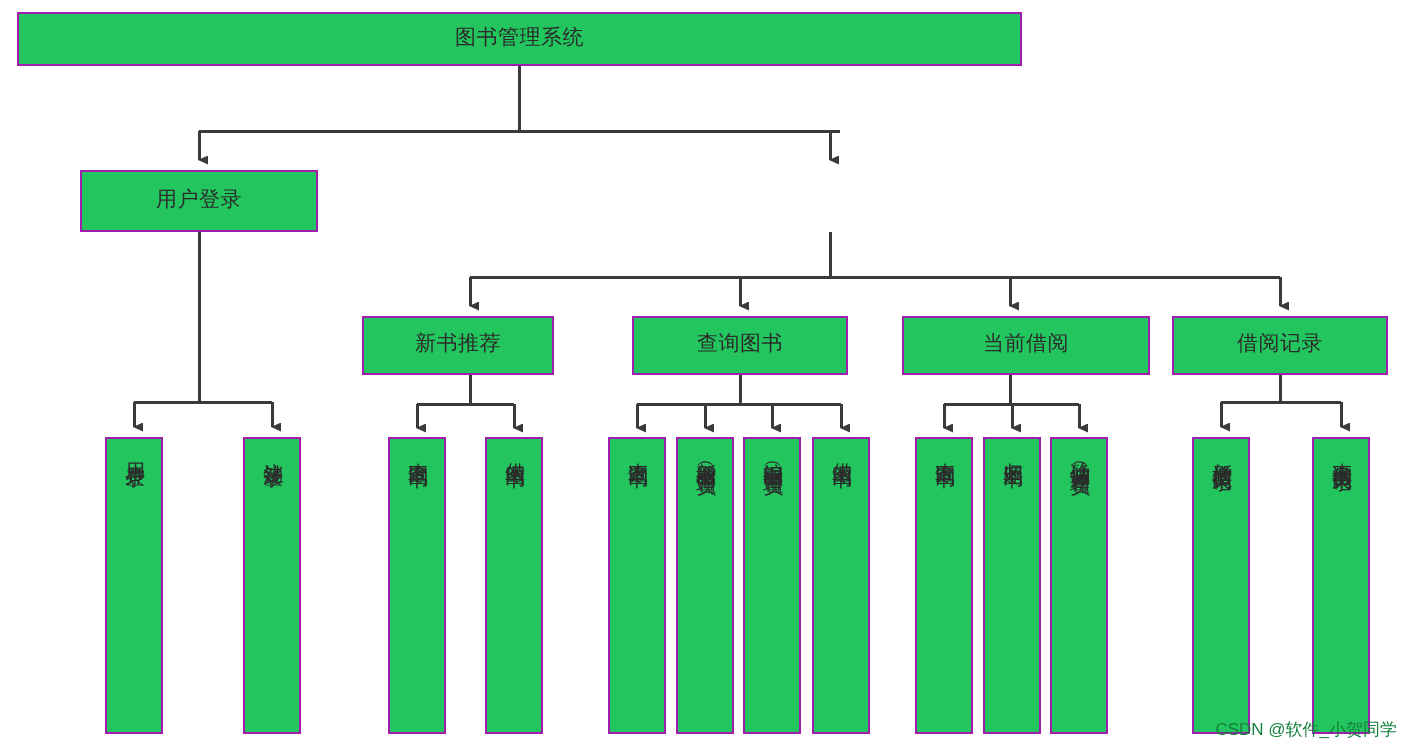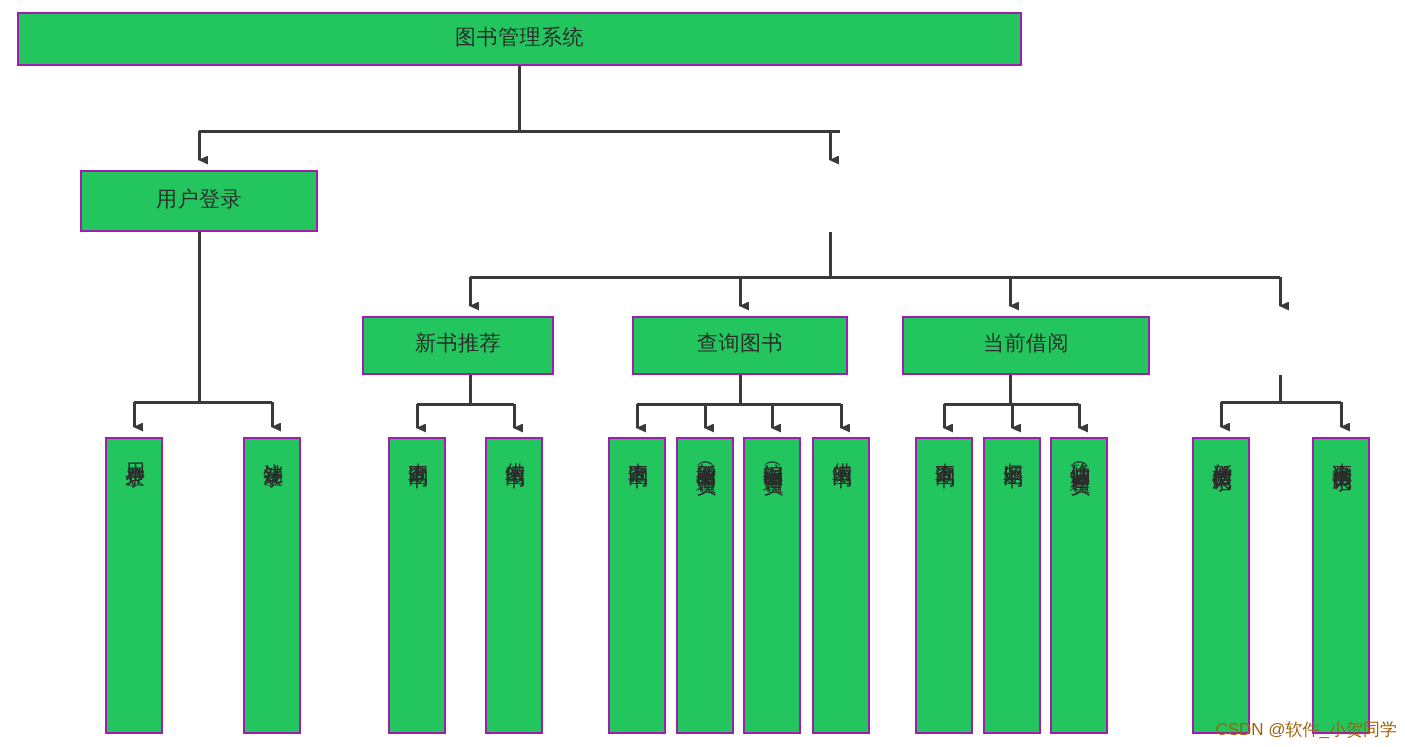--- a/index.html
+++ b/index.html
@@ -58,21 +58,21 @@
     font-size: 20px;
     line-height: 1.18;
     letter-spacing: 2px;
     white-space: nowrap;
   }
   .watermark {
     position: absolute;
     right: 8px;
     bottom: 6px;
     font-size: 17px;
-    color: #a16207;
+    color: #15803d;
     white-space: nowrap;
     user-select: none;
     margin-left: 8px;
   }
 </style>
 </head>
 <body>
 
 <div id="diagram-root">
 
@@ -136,20 +136,23 @@
 
   <div class="node horizontal" style="left:362px; top:316px; width:192px; height:59px;">
     <span class="node-label">新书推荐</span>
   </div>
   <div class="node horizontal" style="left:632px; top:316px; width:216px; height:59px;">
     <span class="node-label">查询图书</span>
   </div>
   <div class="node horizontal" style="left:902px; top:316px; width:248px; height:59px;">
     <span class="node-label">当前借阅</span>
   </div>
+  <div class="node horizontal" style="left:1172px; top:316px; width:216px; height:59px;">
+    <span class="node-label">借阅记录</span>
+  </div>
 
   <div class="node vertical" style="left:105px; top:437px; width:58px; height:297px;">
     <span class="node-label">用户登录</span>
   </div>
   <div class="node vertical" style="left:243px; top:437px; width:58px; height:297px;">
     <span class="node-label">注销登录</span>
   </div>
 
   <div class="node vertical" style="left:388px; top:437px; width:58px; height:297px;">
     <span class="node-label">查询图书</span>

